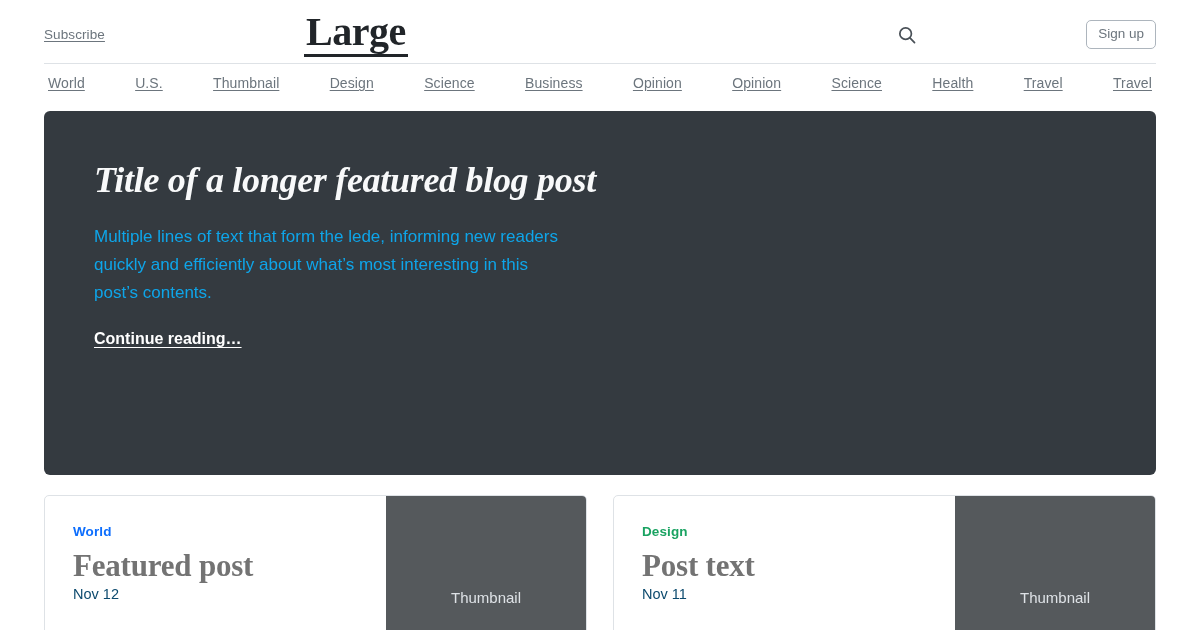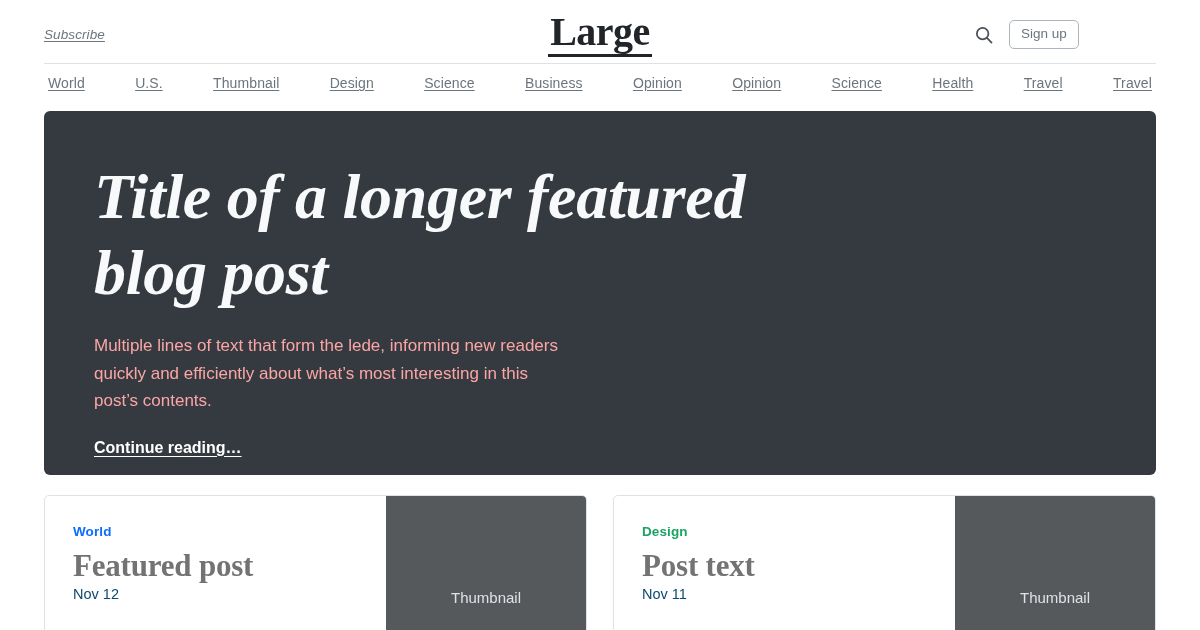--- a/index.html
+++ b/index.html
@@ -40,44 +40,42 @@
     display: flex;
     align-items: center;
   }
   .subscribe-link {
     font-size: 13.5px;
     color: #6c757d;
     text-decoration: underline;
     text-underline-offset: 2px;
     cursor: pointer;
     letter-spacing: .1px;
-    font-style: italic;
   }
   .masthead-center {
     flex: 1 1 auto;
-    text-align: center;
   }
   .blog-title {
     font-family: "Liberation Serif", serif;
     font-size: 40px;
     font-weight: 700;
     line-height: 1;
     color: #212529;
     display: inline-block;
     border-bottom: 3px solid #212529;
     padding: 0 2px 2px 2px;
     letter-spacing: -0.5px;
     text-decoration: none;
   }
   .masthead-right {
     flex: 0 0 auto;
     width: 260px;
     display: flex;
     align-items: center;
-    justify-content: center;
+    justify-content: space-between;
     gap: 14px;
   }
   .search-icon {
     width: 22px;
     height: 22px;
     display: block;
     color: #495057;
     cursor: pointer;
   }
   .signup-btn {
@@ -119,31 +117,31 @@
     height: 364px;
     padding: 48px 50px 0 50px;
     color: #ffffff;
     overflow: hidden;
   }
   .hero-inner { max-width: 680px; }
   .hero-title {
     font-family: "Liberation Serif", serif;
     font-style: italic;
     font-weight: 700;
-    font-size: 64px;
+    font-size: 36px;
     line-height: 1.18;
     margin: 0 0 22px 0;
     color: #f8f9fa;
     letter-spacing: -0.3px;
   }
   .hero-lede {
     font-size: 17px;
     line-height: 1.62;
     margin: 0 0 24px 0;
-    color: #fca5a5;
+    color: #0ea5e9;
     max-width: 470px;
     font-weight: 400;
   }
   .hero-cta {
     display: inline-block;
     font-size: 16px;
     font-weight: 700;
     color: #ffffff;
     text-decoration: underline;
     text-underline-offset: 3px;

